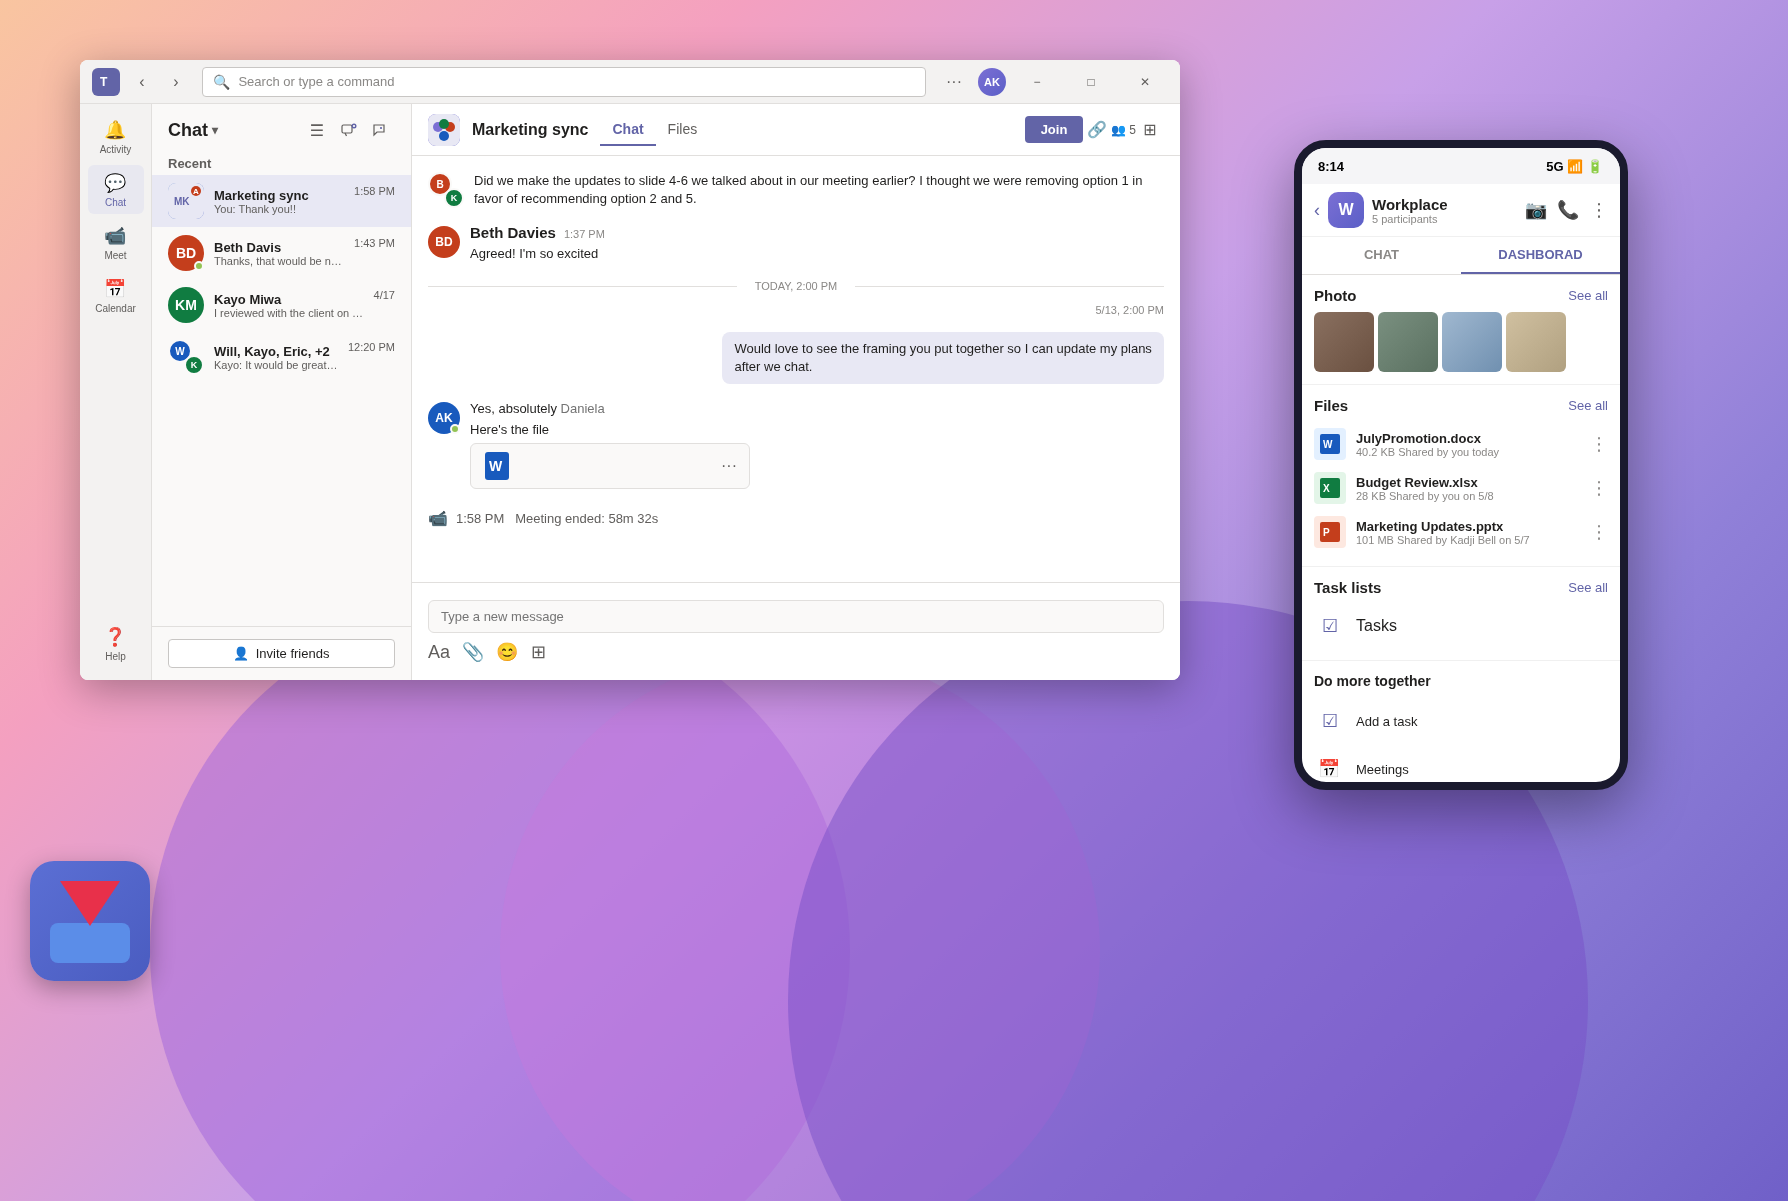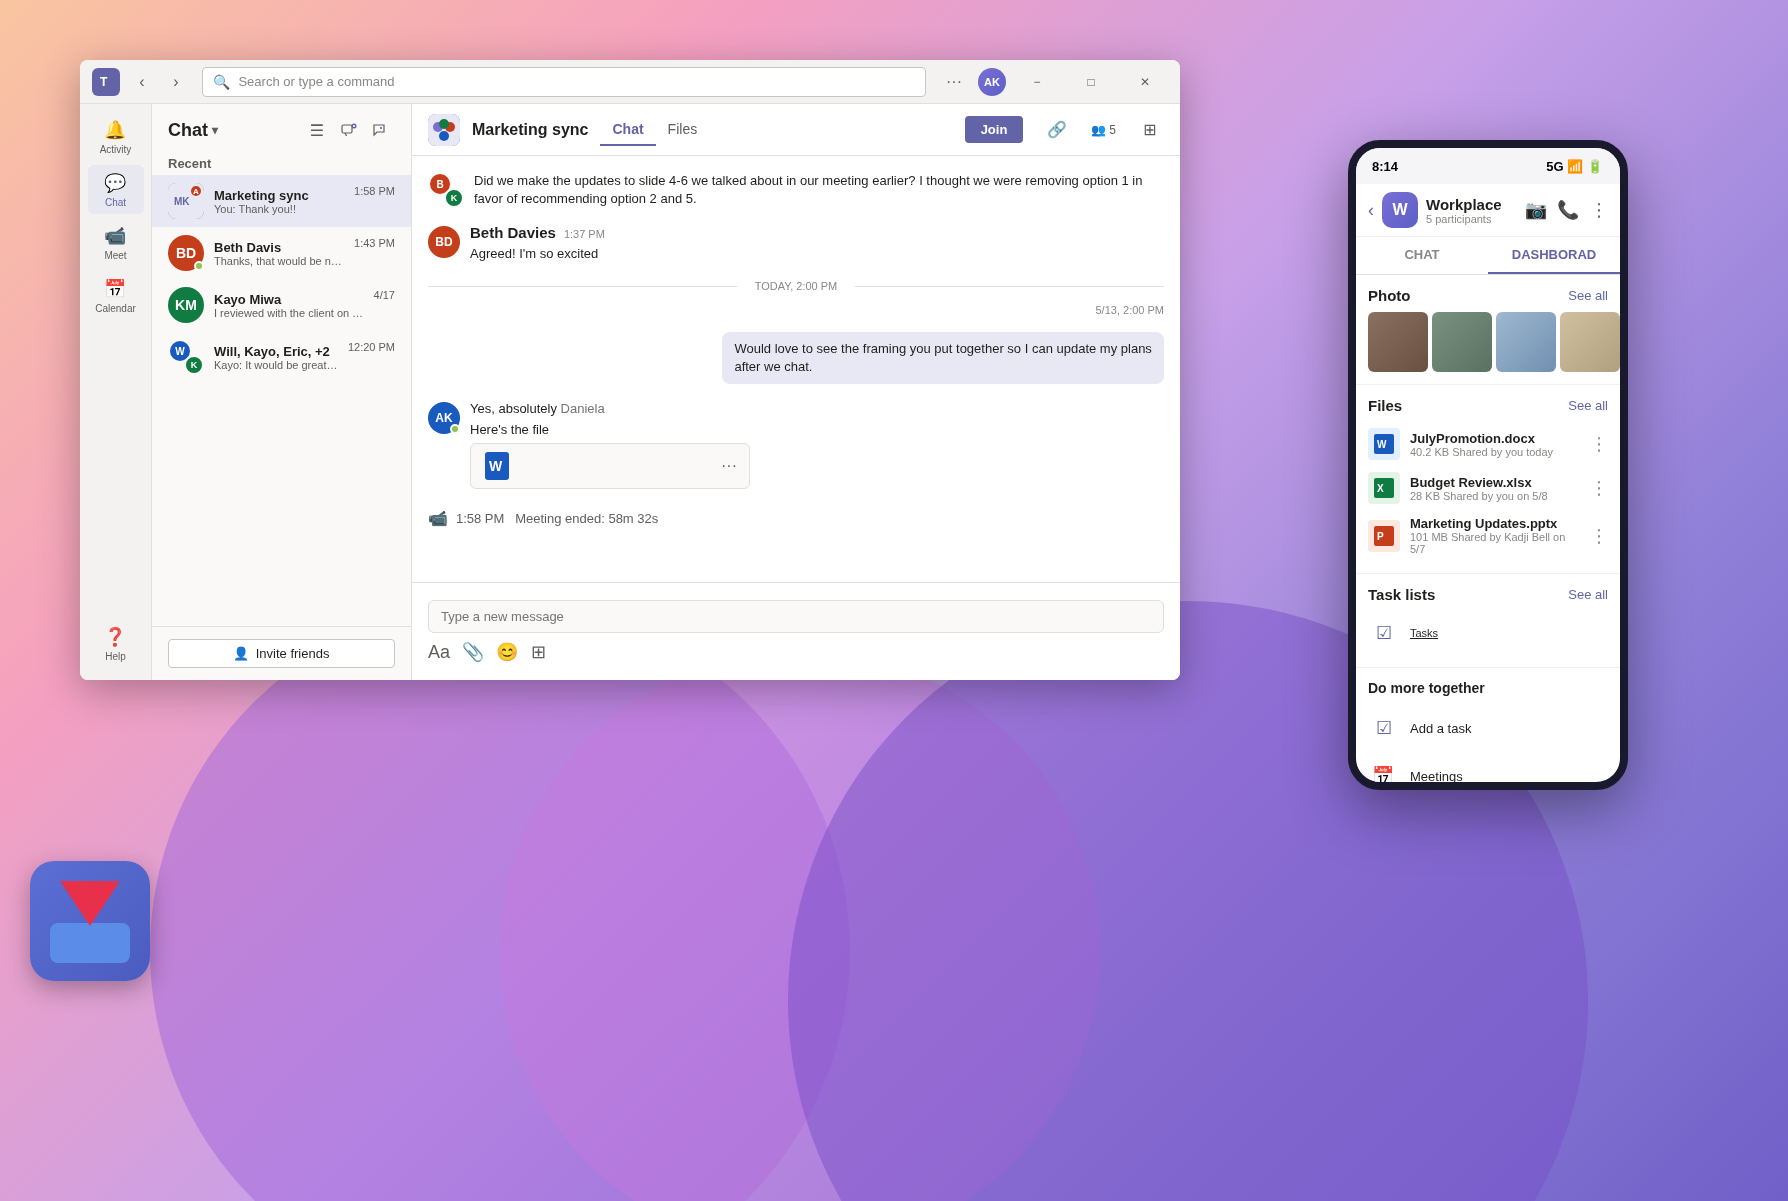--- a/index.html
+++ b/index.html
@@ -347,21 +347,21 @@
       display: flex; align-items: center;
       border-bottom: 2px solid transparent;
     }
     .chat-tab.active {
       color: #6264a7;
       border-bottom: 2px solid #6264a7;
       font-weight: 600;
     }
     .chat-header-actions {
       margin-left: auto;
-      display: flex; align-items: center; gap: 20px;
+      display: flex; align-items: center; gap: 0;
     }
     .join-btn {
       background: #6264a7;
       color: white;
       border: none;
       border-radius: 4px;
       padding: 6px 16px;
       font-size: 13px;
       font-weight: 600;
       cursor: pointer;
@@ -507,21 +507,21 @@
     .toolbar-btn {
       border: none; background: transparent;
       cursor: pointer; color: #605e5c; font-size: 18px;
     }
 
     
     .phone-mockup {
       position: absolute;
       top: 140px;
       right: 160px;
-      width: 280px;
+      width: 334px;
       height: 650px;
       background: #fff;
       border-radius: 32px;
       box-shadow: 0 20px 60px rgba(0,0,0,0.4);
       overflow: hidden;
       border: 8px solid #1a1a2e;
       z-index: 20;
     }
     .phone-status-bar {
       height: 36px;
@@ -648,21 +648,21 @@
       display: flex;
       align-items: center;
       gap: 10px;
       padding: 6px 0;
     }
     .task-icon {
       width: 32px; height: 32px;
       display: flex; align-items: center; justify-content: center;
       font-size: 18px; color: #6264a7;
     }
-    .task-label { font-size: 11px; color: #201f1e; text-decoration: underline; }
+    .task-label { font-size: 16px; color: #201f1e; }
 
     
     .do-more-section { padding: 12px; }
     .do-more-title {
       font-size: 14px;
       font-weight: 700;
       color: #201f1e;
       margin-bottom: 8px;
     }
     .do-more-item {

